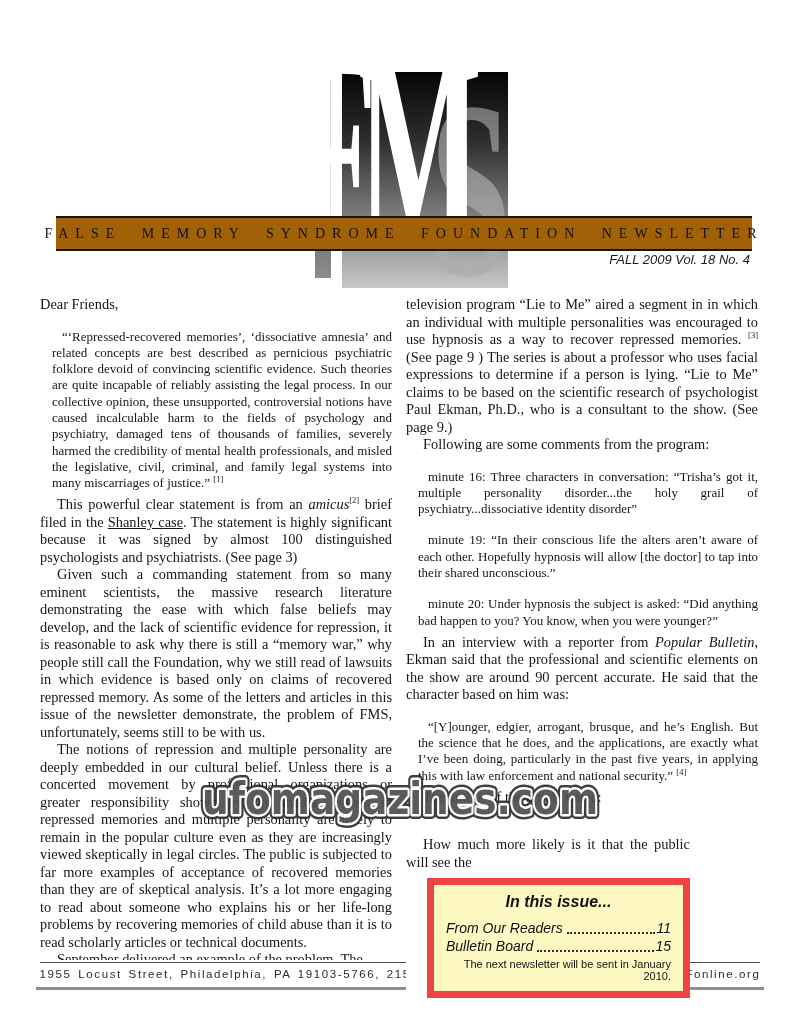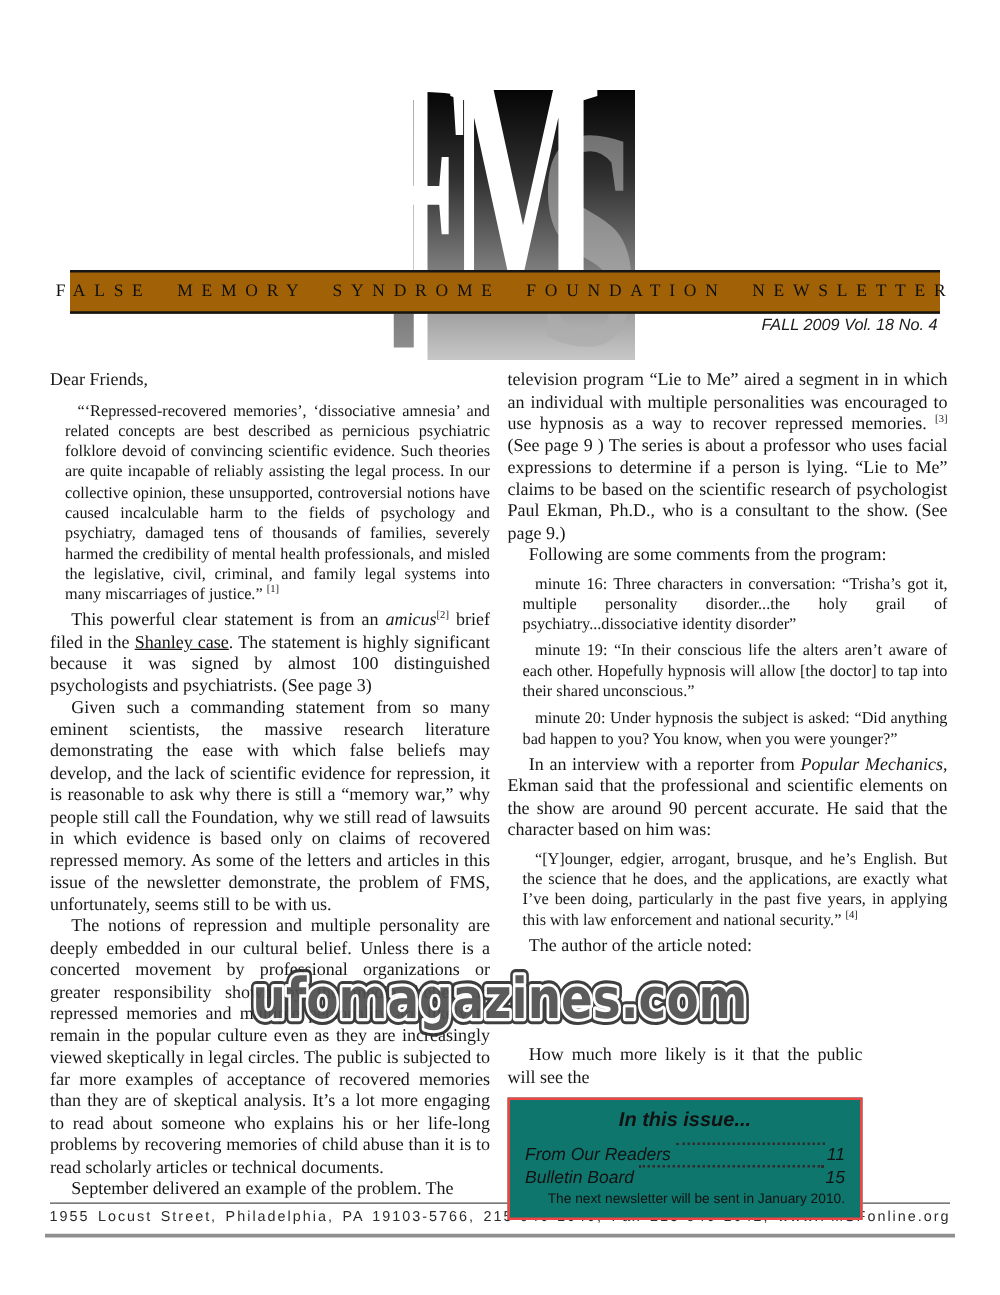--- a/index.html
+++ b/index.html
@@ -43,40 +43,40 @@
 
   
   .col { position:absolute; top:296px; width:352px; font-size:14.4px; line-height:17.5px;
          text-align:justify; z-index:2; }
   .col-left  { left:40px; height:664px; overflow:hidden; }
   .col-right { left:406px; height:542px; overflow:hidden; }
   .col p { margin:0; }
   .salutation { margin:0 0 7px 0 !important; text-align:left; }
   .ind { text-indent:17px; }
   .bq {
-    margin:5px 0 5px 12px; font-size:13px; line-height:16.3px;
+    margin:15px 0 5px 12px; font-size:13px; line-height:16.3px;
     text-indent:10px; text-align:justify;
   }
   sup { font-size:8.5px; line-height:0; vertical-align:super; letter-spacing:0; }
   em  { font-style:italic; }
   .ul { text-decoration:underline; }
 
   .right-bottom {
     position:absolute; left:406px; top:836px; width:284px; z-index:6; background:#ffffff;
   }
   .right-bottom .lastline { margin:0; font-size:14.4px; line-height:17.5px; text-align:justify; }
 
   
   .issue-box {
-    margin-top:7px; background:#0f766e; border:2px solid #ef4444;
-    padding:8px 12px 9px 12px; font-family:"Liberation Sans", sans-serif;
+    margin-top:7px; background:#fef9c3; border:7px solid #ef4444;
+    padding:8px 12px 9px 12px; font-family:"Liberation Sans", sans-serif;margin-left:21px;
   }
   .box-title { text-align:center; font-weight:bold; font-style:italic; font-size:16px;
                margin-bottom:8px; color:#111; }
-  .toc-row { display:flex; align-items:flex-start; font-style:italic; font-size:14px;
+  .toc-row { display:flex; align-items:flex-end; font-style:italic; font-size:14px;
              line-height:18px; color:#111; }
   .toc-dots { flex:1; border-bottom:2px dotted #2d2d2d; margin:0 1px 3px 4px; }
   .toc-page { font-style:italic; }
   .box-note { text-align:right; font-size:11px; margin-top:3px; color:#111; }
 
   
   .watermark { position:absolute; left:198px; top:768px; width:404px; height:72px;
                z-index:40; opacity:.93; pointer-events:none; }
 
   
@@ -113,21 +113,21 @@
     <p class="ind">The notions of repression and multiple personality are deeply embedded in our cultural belief. Unless there is a concerted movement by professional organizations or greater responsibility shown by the media, beliefs in repressed memories and multiple personality are likely to remain in the popular culture even as they are increasingly viewed skeptically in legal circles. The public is subjected to far more examples of acceptance of recovered memories than they are of skeptical analysis. It’s a lot more engaging to read about someone who explains his or her life-long problems by recovering memories of child abuse than it is to read scholarly articles or technical documents.</p>
     <p class="ind">September delivered an example of the problem. The</p>
   </section>
 
   <section class="col col-right">
     <p><span>television program “Lie to Me” aired a segment in  in which an individual with multiple personalities was encouraged to use hypnosis as a way to recover repressed memories. </span><sup>[3]</sup><span> (See page 9 ) The series is about a professor who uses facial expressions to determine if a person is lying. “Lie to Me” claims to be based on the scientific research of psychologist Paul Ekman, Ph.D., who is a consultant to the show. (See page 9.)</span></p>
     <p class="ind">Following are some comments from the program:</p>
     <div class="bq">minute 16: Three characters in conversation: “Trisha’s got it, multiple personality disorder...the holy grail of psychiatry...dissociative identity disorder”</div>
     <div class="bq">minute 19: “In their conscious life the alters aren’t aware of each other. Hopefully hypnosis will allow [the doctor] to tap into their shared unconscious.”</div>
     <div class="bq">minute 20: Under hypnosis the subject is asked: “Did anything bad happen to you? You know, when you were younger?”</div>
-    <p class="ind"><span>In an interview with a reporter from </span><em>Popular Mechanics</em><span>, Ekman said that the professional and scientific elements on the show are around 90 percent accurate. He said that the character based on him was:</span></p>
+    <p class="ind"><span>In an interview with a reporter from </span><em>Popular Bulletin</em><span>, Ekman said that the professional and scientific elements on the show are around 90 percent accurate. He said that the character based on him was:</span></p>
     <div class="bq"><span>“[Y]ounger, edgier, arrogant, brusque, and he’s English. But the science that he does, and the applications, are exactly what I’ve been doing, particularly in the past five years, in applying this with law enforcement and national security.” </span><sup>[4]</sup></div>
     <p class="ind">The author of the article noted:</p>
   </section>
 
   <div class="right-bottom">
     <p class="ind lastline">How much more likely is it that the public will see the</p>
     <aside class="issue-box">
       <div class="box-title">In this issue...</div>
       <div class="toc-row">
         <span class="toc-label">From Our Readers</span>

